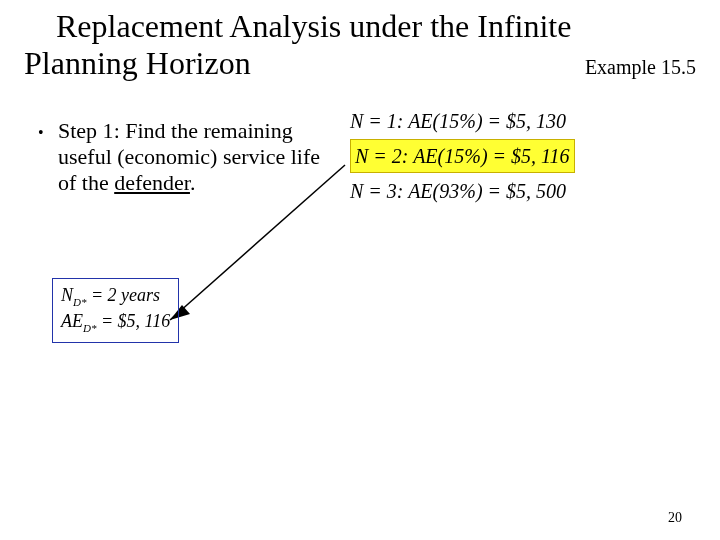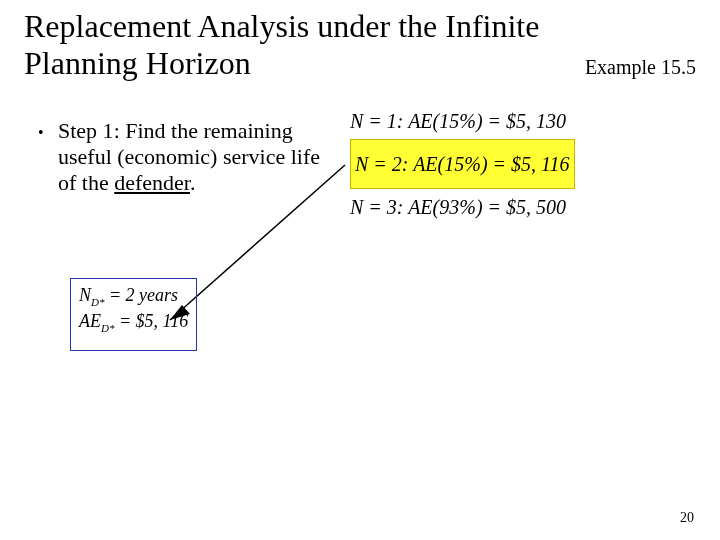--- a/index.html
+++ b/index.html
@@ -19,21 +19,21 @@
     height: 540px;
   }
   .title {
     position: absolute;
     top: 8px;
     left: 24px;
     right: 18px;
     font-size: 32px;
     line-height: 1.15;
   }
-  .title .line1 { display: block; }
+  .title .line1 { display: block; margin-left: 32px; }
   .title .line2 {
     display: flex;
     justify-content: space-between;
     align-items: baseline;
     text-align: right;
   }
   .title .ex {
     font-size: 20px;
     padding-right: 6px;
   }
@@ -50,43 +50,43 @@
     left: -20px;
     top: 6px;
     font-size: 16px;
   }
   .step-label { }
   .defender { text-decoration: underline; }
 
   .result-box {
     position: absolute;
     top: 278px;
-    left: 70px;
+    left: 52px;
     border: 1px solid #2233aa;
-    padding: 4px 8px 14px 8px;
+    padding: 4px 8px 6px 8px;
     font-size: 18px;
     font-style: italic;
     line-height: 1.35;
   }
   .result-box .sub { font-size: 11px; font-style: italic; vertical-align: sub; }
 
   .eqs {
     position: absolute;
     top: 104px;
     left: 348px;
     font-size: 20px;
     font-style: italic;
     line-height: 1.6;
   }
   .eqs .row { white-space: nowrap; padding: 1px 2px; }
   .eqs .hl {
     background: #ffff33;
     border: 1px solid #c8b000;
     display: inline-block;
-    padding: 8px 4px;
+    padding: 0 4px;
   }
   .eqs .ae { font-style: italic; }
 
   .arrow-svg {
     position: absolute;
     top: 160px;
     left: 150px;
     width: 220px;
     height: 190px;
     pointer-events: none;
@@ -97,21 +97,21 @@
     bottom: 10px;
     left: 0;
     width: 720px;
     text-align: center;
     font-size: 13px;
     line-height: 1.15;
   }
   .page-num {
     position: absolute;
     bottom: 14px;
-    right: 26px;
+    right: 38px;
     font-size: 14px;
   }
 </style>
 </head>
 <body>
 
 <div class="slide">
 
   <div class="title">
     <span class="line1">Replacement Analysis under the Infinite</span>

